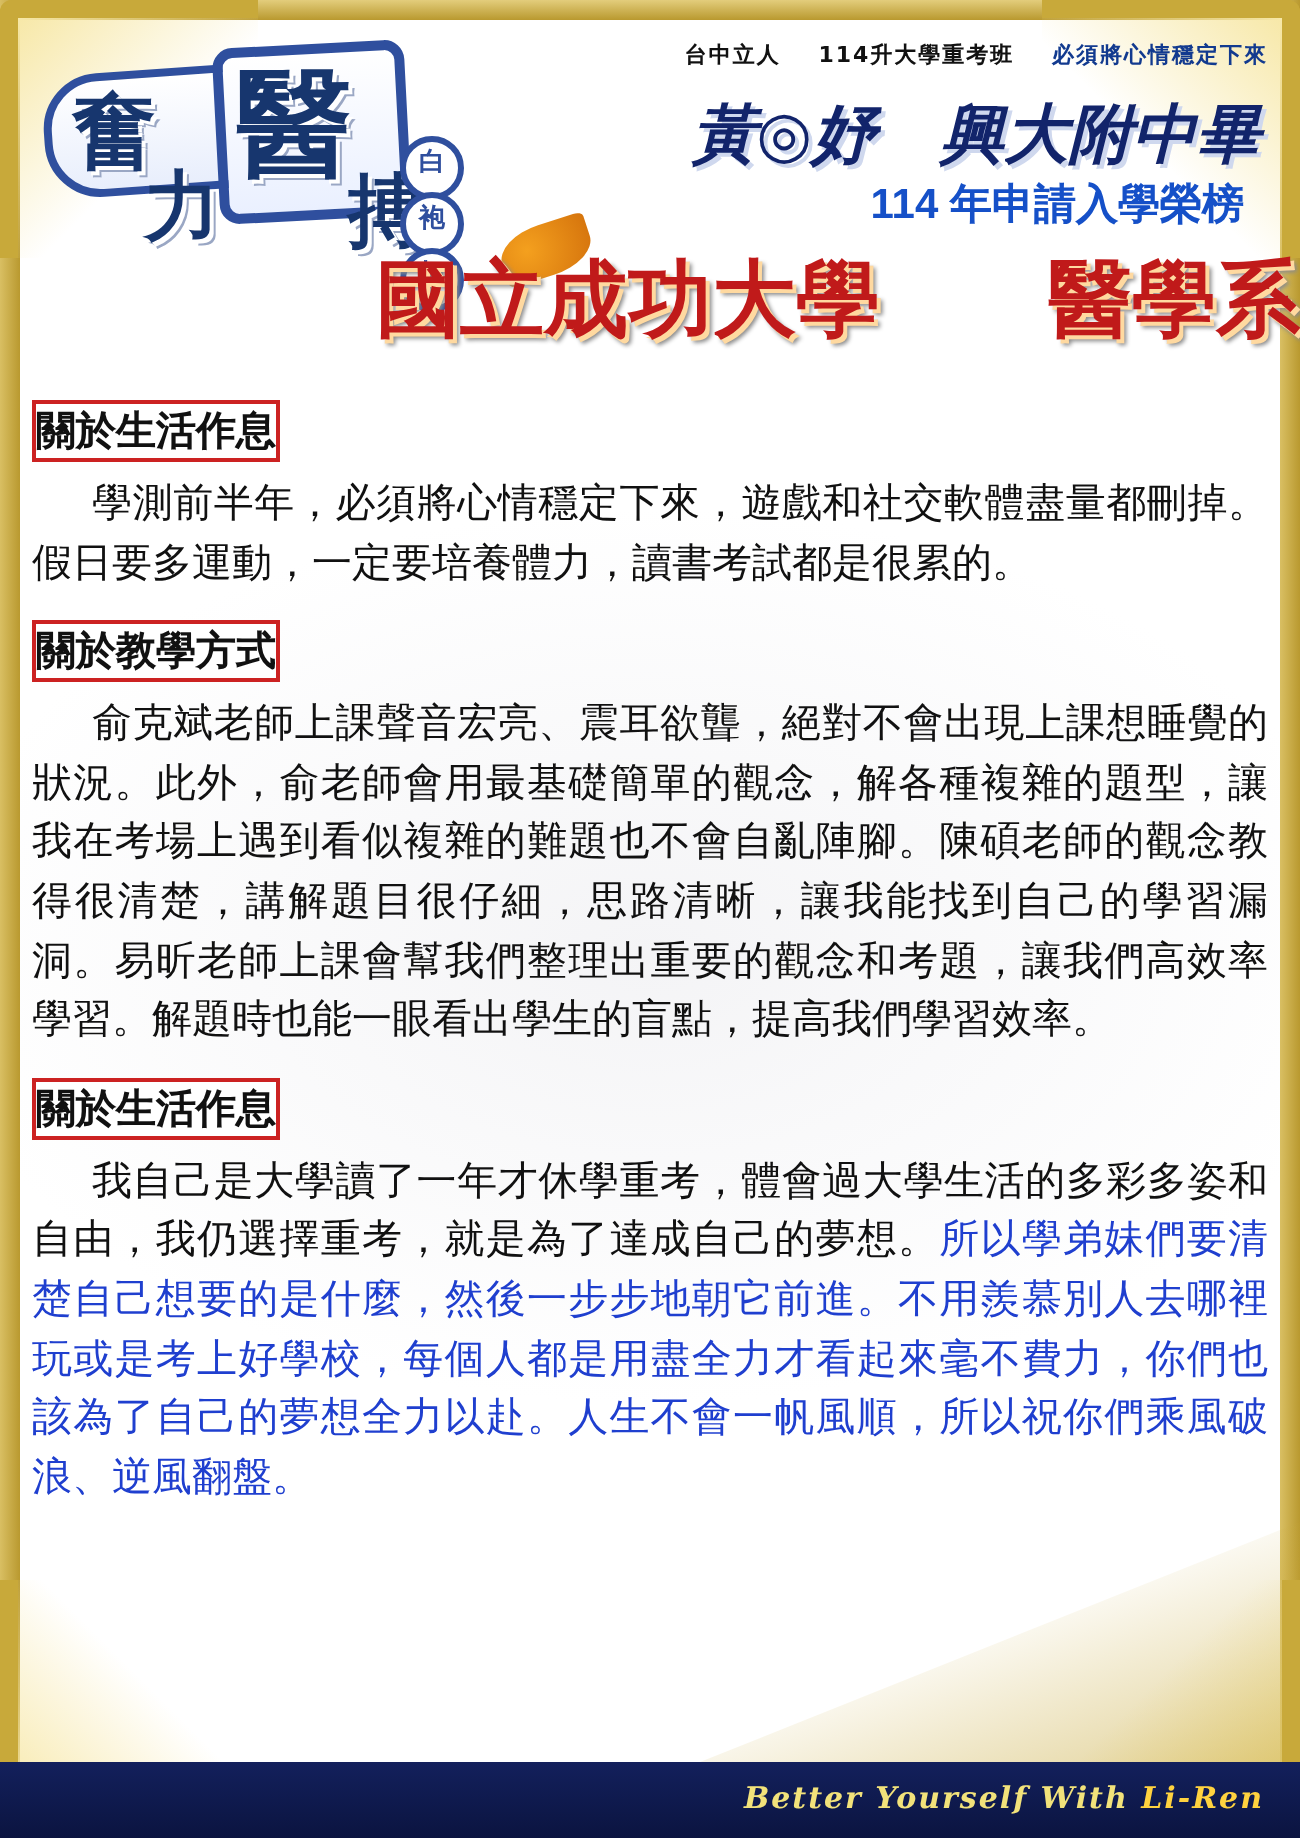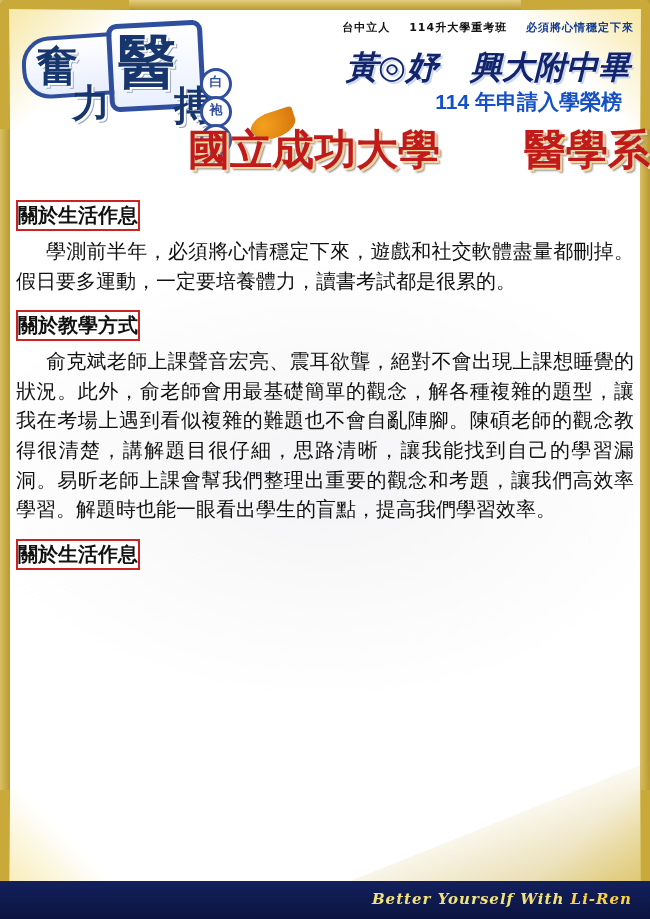--- a/index.html
+++ b/index.html
@@ -197,20 +197,21 @@
     </div>
 
 
     <div class="section">
       <div class="sec-title">關於教學方式</div>
       <p class="para">俞克斌老師上課聲音宏亮、震耳欲聾，絕對不會出現上課想睡覺的狀況。此外，俞老師會用最基礎簡單的觀念，解各種複雜的題型，讓我在考場上遇到看似複雜的難題也不會自亂陣腳。陳碩老師的觀念教得很清楚，講解題目很仔細，思路清晰，讓我能找到自己的學習漏洞。易昕老師上課會幫我們整理出重要的觀念和考題，讓我們高效率學習。解題時也能一眼看出學生的盲點，提高我們學習效率。</p>
     </div>
 
     <div class="section">
       <div class="sec-title">關於生活作息</div>
+      <p class="para"><span>我自己是大學讀了一年才休學重考，體會過大學生活的多彩多姿和自由，我仍選擇重考，就是為了達成自己的夢想。</span><span class="blue">所以學弟妹們要清楚自己想要的是什麼，然後一步步地朝它前進。不用羨慕別人去哪裡玩或是考上好學校，每個人都是用盡全力才看起來毫不費力，你們也該為了自己的夢想全力以赴。人生不會一帆風順，所以祝你們乘風破浪、逆風翻盤。</span></p>
     </div>
 
   </div>
 
   <div class="swoosh"></div>
 
   <div class="footer">
     <div class="slogan"><span>Better  Yourself  With  </span><span class="hl">Li-Ren</span></div>
   </div>
 

